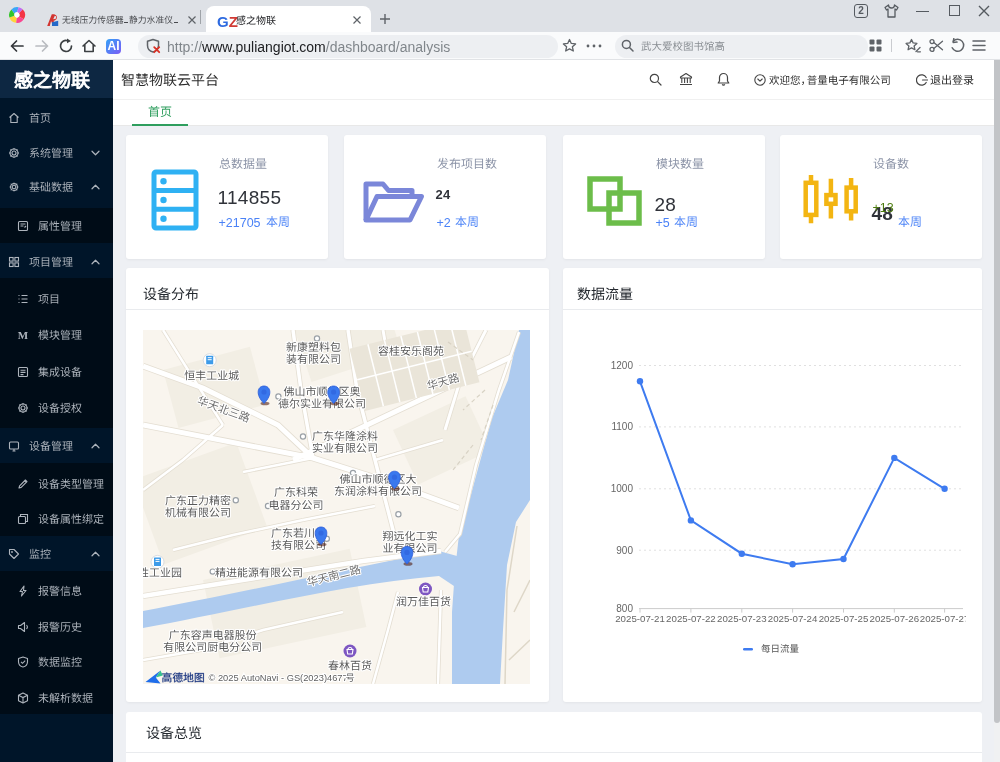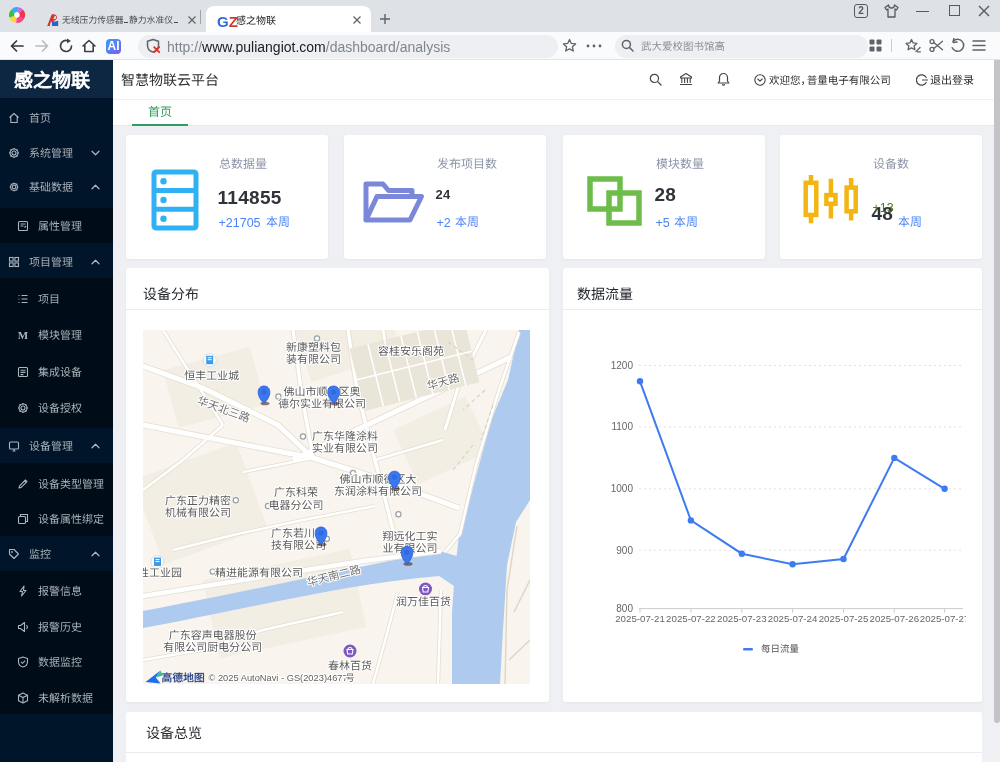--- a/index.html
+++ b/index.html
@@ -615,21 +615,21 @@
 <circle cx="12.5" cy="49.7" r="3.2" fill="#2fb1f3"></circle>
 </svg>
 <svg class="ct" style="left:218.5px;top:167.5px">
     <g transform="scale(0.0120,-0.0120)" fill="#8b93a7">
       <use href="#g603B" x="0"></use>
       <use href="#g6570" x="1000"></use>
       <use href="#g636E" x="2000"></use>
       <use href="#g91CF" x="3000"></use>
     </g>
   </svg>
-<div class="a" style="left:217.5px;top:186.5px;font-size:19px;font-weight:bold;color:#30333a;letter-spacing:0.3px">114855</div>
+<div class="a" style="left:217.5px;top:186.5px;font-size:19px;font-weight:normal;color:#30333a;letter-spacing:0.3px">114855</div>
 <div class="a" style="left:218.5px;top:215.5px;font-size:12.5px;color:#4a82f7">+21705</div>
 <svg class="ct" style="left:266.3px;top:225.5px">
     <g transform="scale(0.0120,-0.0120)" fill="#4a82f7">
       <use href="#g672C" x="0"></use>
       <use href="#g5468" x="1000"></use>
     </g>
   </svg>
 <div class="a" style="left:344.0px;top:135px;width:202px;height:124px;background:#fff;border-radius:3px;box-shadow:0 1px 3px rgba(0,0,0,.05)"></div>
 <svg class="a" style="left:362.0px;top:178.5px" width="62" height="46" viewBox="0 0 62 46">
 <path d="M4 41 L4 5 L21 5 L26.5 11.5 L50 11.5 L50 17" fill="none" stroke="#7b87d9" stroke-width="5" stroke-linejoin="round"></path>
@@ -658,21 +658,21 @@
 <rect x="22" y="17" width="30" height="30" fill="none" stroke="#6cbd4a" stroke-width="5.5"></rect>
 </svg>
 <svg class="ct" style="left:655.5px;top:167.5px">
     <g transform="scale(0.0120,-0.0120)" fill="#8b93a7">
       <use href="#g6A21" x="0"></use>
       <use href="#g5757" x="1000"></use>
       <use href="#g6570" x="2000"></use>
       <use href="#g91CF" x="3000"></use>
     </g>
   </svg>
-<div class="a" style="left:654.5px;top:184px;font-size:19px;font-weight:bold;color:#30333a;letter-spacing:0.3px">28</div>
+<div class="a" style="left:654.5px;top:194px;font-size:19px;font-weight:normal;color:#30333a;letter-spacing:0.3px">28</div>
 <div class="a" style="left:655.5px;top:215.5px;font-size:12.5px;color:#4a82f7">+5</div>
 <svg class="ct" style="left:674.1px;top:225.5px">
     <g transform="scale(0.0120,-0.0120)" fill="#4a82f7">
       <use href="#g672C" x="0"></use>
       <use href="#g5468" x="1000"></use>
     </g>
   </svg>
 <div class="a" style="left:780.0px;top:135px;width:202px;height:124px;background:#fff;border-radius:3px;box-shadow:0 1px 3px rgba(0,0,0,.05)"></div>
 <svg class="a" style="left:800.5px;top:173.0px" width="58" height="52" viewBox="0 0 58 52">
 <g stroke="#f3b512" stroke-width="4.5" fill="none">

